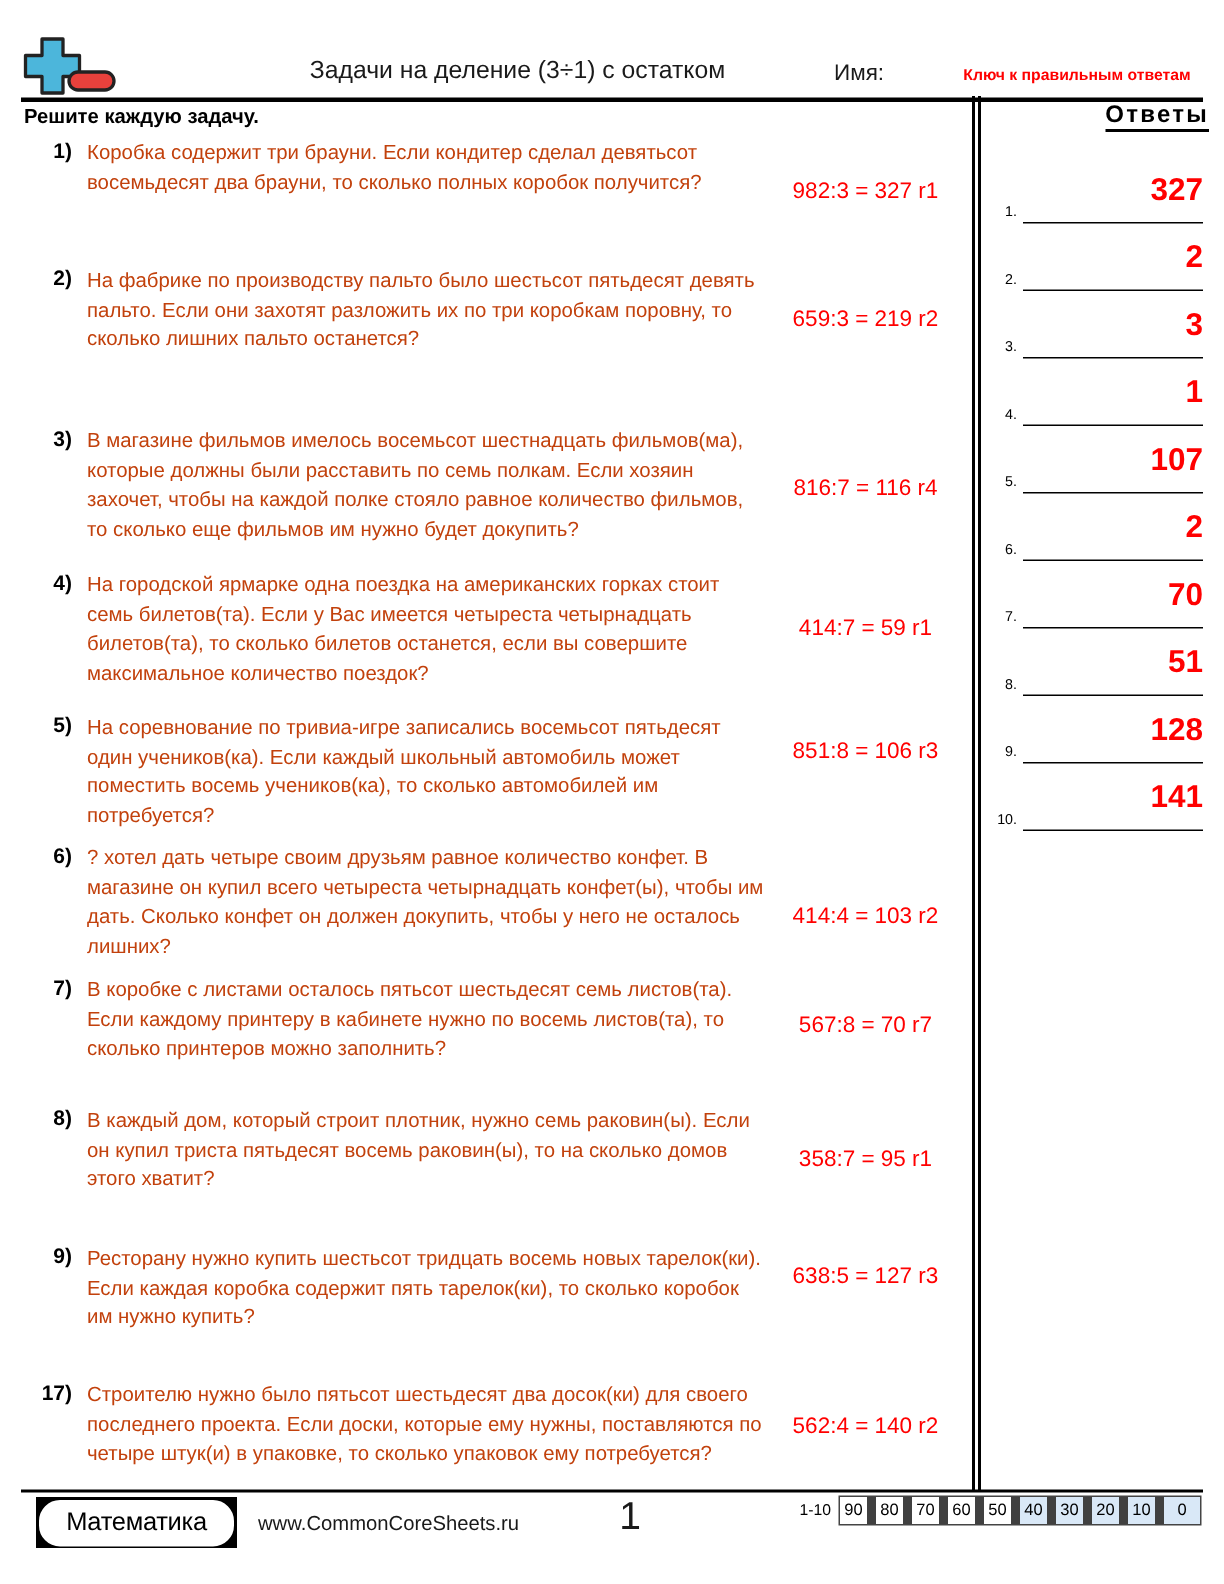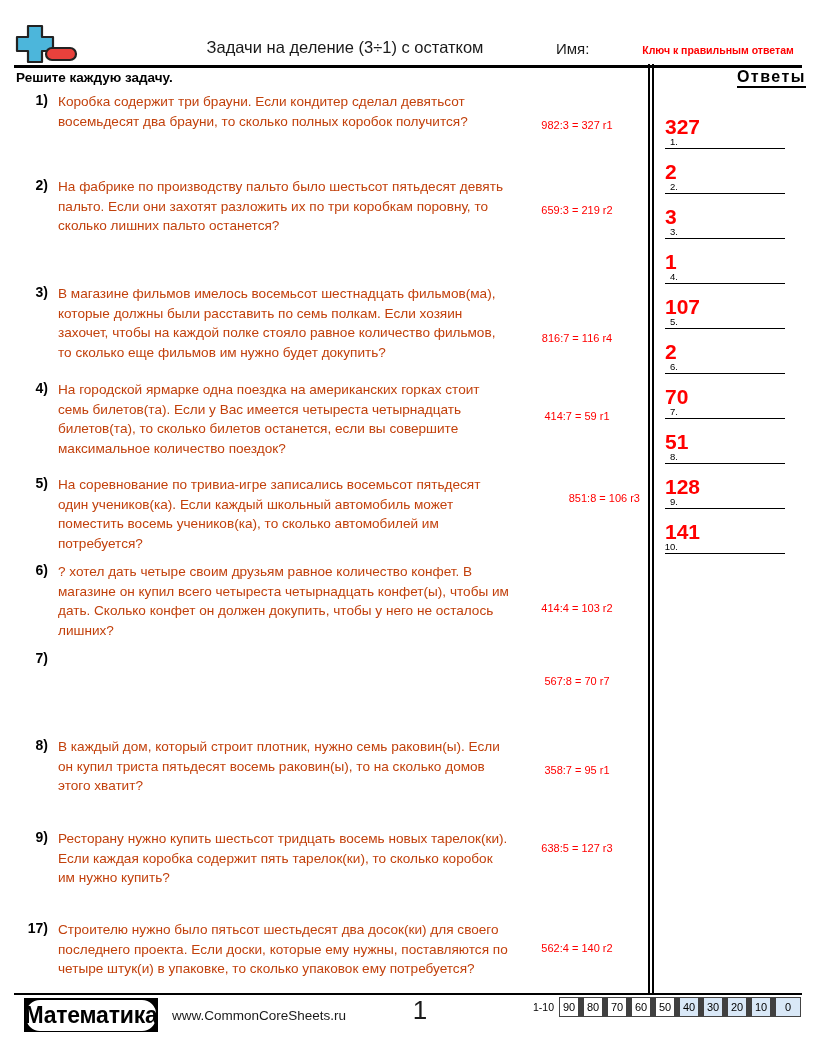--- a/index.html
+++ b/index.html
@@ -144,21 +144,21 @@
     font-size: 13.6px;
     line-height: 19.6px;
     color: #c2410c;
     text-align: left;
   }
   .prob-work {
     position: absolute;
     left: 500px;
     width: 126px;
     text-align: center;
-    font-size: 11px;
+    font-size: 15px;
     color: #ff0000;
     white-space: nowrap;
   }
 
   
   .answer-list {
     position: absolute;
     left: 656px;
     top: 104px;
     width: 150px;
@@ -171,26 +171,26 @@
     position: absolute;
     left: 0;
     bottom: 2px;
     width: 22px;
     text-align: right;
     font-size: 9.5px;
     color: #000;
   }
   .ans-line {
     position: absolute;
-    left: 9px;
+    left: 26px;
     bottom: 0;
     width: 120px;
     border-bottom: 1.5px solid #000;
     height: 36px;
-    text-align: left;
+    text-align: right;
   }
   .ans-val {
     display: block;
     font-size: 21px;
     font-weight: bold;
     color: #ff0000;
     line-height: 30px;
   }
 
   
@@ -217,22 +217,22 @@
     width: 126px;
     height: 27px;
     border: 2.5px solid #ffffff;
     border-radius: 14px;
     background: #ffffff;
     display: flex;
     align-items: center;
     justify-content: center;
   }
   .brand-text {
-    font-size: 23px;
-    font-weight: bold;
+    font-size: 17px;
+    font-weight: normal;
     color: #000000;
     letter-spacing: -0.2px;
   }
   .site-url {
     position: absolute;
     left: 172px;
     top: 1008px;
     font-size: 13.5px;
     color: #1a1a1a;
   }
@@ -310,39 +310,40 @@
         <div class="prob-work" style="top: 27px;">982:3 = 327 r1</div>
       </div>
       <div class="problem" style="position: absolute; top: 85px;">
         <div class="prob-num">2)</div>
         <div class="prob-text">На фабрике по производству пальто было шестьсот пятьдесят девять пальто. Если они захотят разложить их по три коробкам поровну, то сколько лишних пальто останется?</div>
         <div class="prob-work" style="top: 27px;">659:3 = 219 r2</div>
       </div>
       <div class="problem" style="position: absolute; top: 192px;">
         <div class="prob-num">3)</div>
         <div class="prob-text">В магазине фильмов имелось восемьсот шестнадцать фильмов(ма), которые должны были расставить по семь полкам. Если хозяин захочет, чтобы на каждой полке стояло равное количество фильмов, то сколько еще фильмов им нужно будет докупить?</div>
-        <div class="prob-work" style="top: 48px;">816:7 = 116 r4</div>
+        <div class="prob-work" style="top: 33px;">816:7 = 116 r4</div>
       </div>
       <div class="problem" style="position: absolute; top: 288px;">
         <div class="prob-num">4)</div>
         <div class="prob-text">На городской ярмарке одна поездка на американских горках стоит семь билетов(та). Если у Вас имеется четыреста четырнадцать билетов(та), то сколько билетов останется, если вы совершите максимальное количество поездок?</div>
         <div class="prob-work" style="top: 30px;">414:7 = 59 r1</div>
       </div>
       <div class="problem" style="position: absolute; top: 383px;">
         <div class="prob-num">5)</div>
         <div class="prob-text">На соревнование по тривиа-игре записались восемьсот пятьдесят один учеников(ка). Если каждый школьный автомобиль может поместить восемь учеников(ка), то сколько автомобилей им потребуется?</div>
-        <div class="prob-work" style="top: 17px; text-align: right;">851:8 = 106 r3</div>
+        <div class="prob-work" style="top: 17px;">851:8 = 106 r3</div>
       </div>
       <div class="problem" style="position: absolute; top: 470px;">
         <div class="prob-num">6)</div>
         <div class="prob-text">? хотел дать четыре своим друзьям равное количество конфет. В магазине он купил всего четыреста четырнадцать конфет(ы), чтобы им дать. Сколько конфет он должен докупить, чтобы у него не осталось лишних?</div>
         <div class="prob-work" style="top: 40px;">414:4 = 103 r2</div>
       </div>
       <div class="problem" style="position: absolute; top: 558px;">
         <div class="prob-num">7)</div>
+        <div class="prob-text">В коробке с листами осталось пятьсот шестьдесят семь листов(та). Если каждому принтеру в кабинете нужно по восемь листов(та), то сколько принтеров можно заполнить?</div>
         <div class="prob-work" style="top: 25px;">567:8 = 70 r7</div>
       </div>
       <div class="problem" style="position: absolute; top: 645px;">
         <div class="prob-num">8)</div>
         <div class="prob-text">В каждый дом, который строит плотник, нужно семь раковин(ы). Если он купил триста пятьдесят восемь раковин(ы), то на сколько домов этого хватит?</div>
         <div class="prob-work" style="top: 27px;">358:7 = 95 r1</div>
       </div>
       <div class="problem" style="position: absolute; top: 737px;">
         <div class="prob-num">9)</div>
         <div class="prob-text">Ресторану нужно купить шестьсот тридцать восемь новых тарелок(ки). Если каждая коробка содержит пять тарелок(ки), то сколько коробок им нужно купить?</div>

